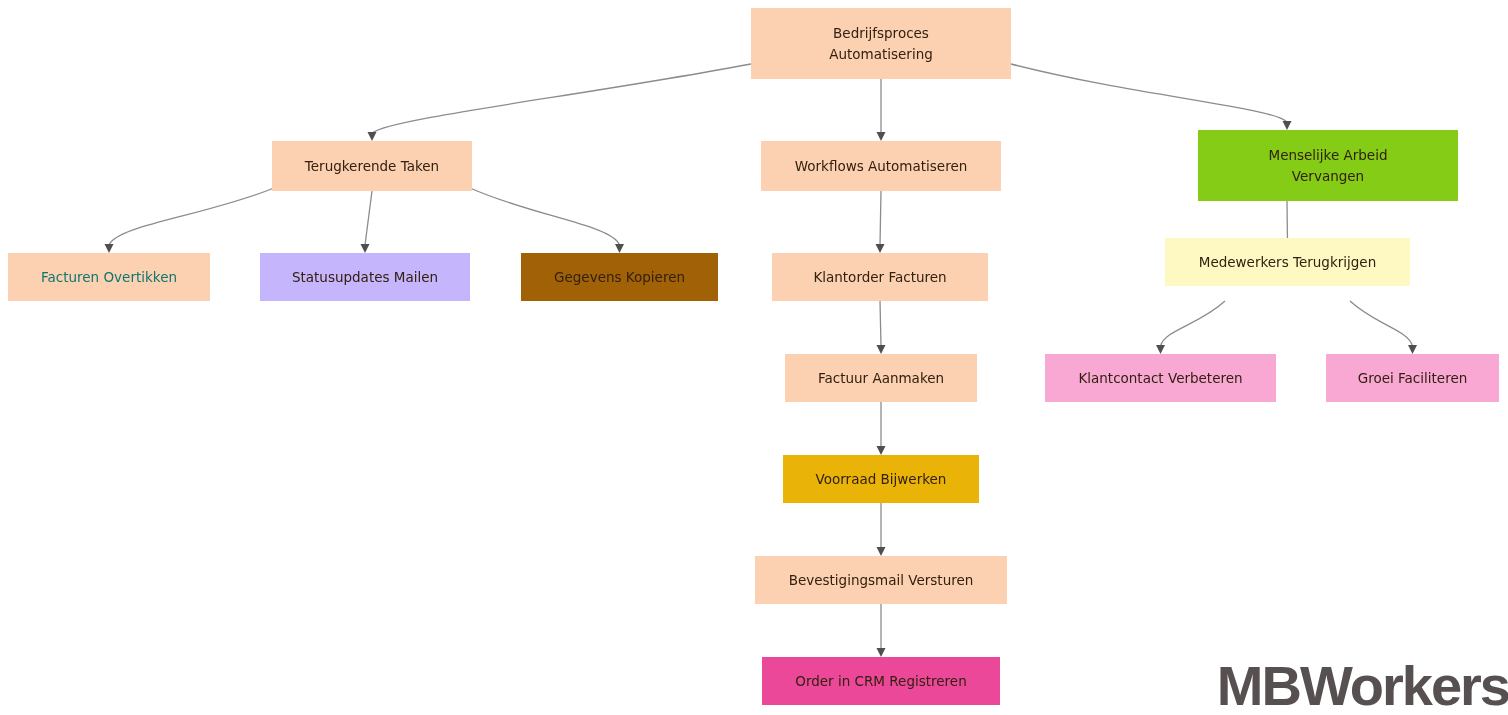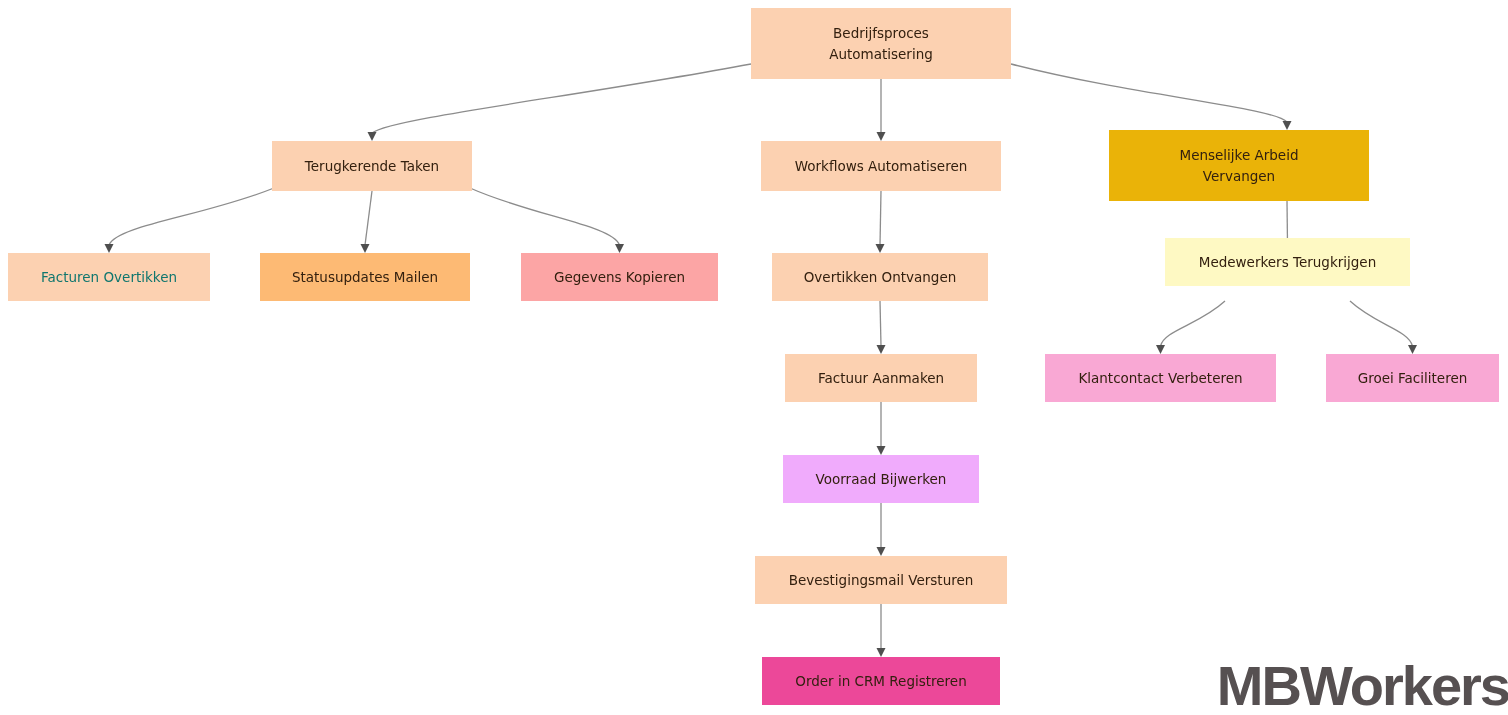--- a/index.html
+++ b/index.html
@@ -81,28 +81,28 @@
       <path d="M 1225 301 C 1199 325, 1164.5 330, 1160.5 346" fill="none" stroke="#8c8c8c" stroke-width="1.3"></path>
       <path d="M 1156 345 L 1165 345 L 1160.5 354 Z" fill="#4f4f4f"></path>
       <path d="M 1350 301 C 1376 325, 1408.5 330, 1412.5 346" fill="none" stroke="#8c8c8c" stroke-width="1.3"></path>
       <path d="M 1408 345 L 1417 345 L 1412.5 354 Z" fill="#4f4f4f"></path>
     </svg>
   <div id="node-layer">
       <div class="flow-node" style="left: 751px; top: 8px; width: 260px; height: 71px; background: rgb(252, 209, 177); color: rgb(51, 32, 15);">Bedrijfsproces
 Automatisering</div>
       <div class="flow-node" style="left: 272px; top: 141px; width: 200px; height: 50px; background: rgb(252, 209, 177); color: rgb(51, 32, 15);">Terugkerende Taken</div>
       <div class="flow-node" style="left: 761px; top: 141px; width: 240px; height: 50px; background: rgb(252, 209, 177); color: rgb(51, 32, 15);">Workflows Automatiseren</div>
-      <div class="flow-node" style="left: 1109px; top: 130px; width: 260px; height: 71px; background: #eab308; color: rgb(51, 32, 15);">Menselijke Arbeid
+      <div class="flow-node" style="left: 1198px; top: 130px; width: 260px; height: 71px; background: #84cc16; color: rgb(51, 32, 15);">Menselijke Arbeid
 Vervangen</div>
       <div class="flow-node" style="left: 8px; top: 253px; width: 202px; height: 48px; background: rgb(252, 209, 177); color: #0f766e;">Facturen Overtikken</div>
-      <div class="flow-node" style="left: 260px; top: 253px; width: 210px; height: 48px; background: #fdba74; color: rgb(51, 32, 15);">Statusupdates Mailen</div>
-      <div class="flow-node" style="left: 521px; top: 253px; width: 197px; height: 48px; background: #fca5a5; color: rgb(51, 32, 15);">Gegevens Kopieren</div>
-      <div class="flow-node" style="left: 772px; top: 253px; width: 216px; height: 48px; background: rgb(252, 209, 177); color: rgb(51, 32, 15);">Overtikken Ontvangen</div>
+      <div class="flow-node" style="left: 260px; top: 253px; width: 210px; height: 48px; background: #c4b5fd; color: rgb(51, 32, 15);">Statusupdates Mailen</div>
+      <div class="flow-node" style="left: 521px; top: 253px; width: 197px; height: 48px; background: #a16207; color: rgb(51, 32, 15);">Gegevens Kopieren</div>
+      <div class="flow-node" style="left: 772px; top: 253px; width: 216px; height: 48px; background: rgb(252, 209, 177); color: rgb(51, 32, 15);">Klantorder Facturen</div>
       <div class="flow-node" style="left: 785px; top: 354px; width: 192px; height: 48px; background: rgb(252, 209, 177); color: rgb(51, 32, 15);">Factuur Aanmaken</div>
-      <div class="flow-node" style="left: 783px; top: 455px; width: 196px; height: 48px; background: #f0abfc; color: rgb(51, 32, 15);">Voorraad Bijwerken</div>
+      <div class="flow-node" style="left: 783px; top: 455px; width: 196px; height: 48px; background: #eab308; color: rgb(51, 32, 15);">Voorraad Bijwerken</div>
       <div class="flow-node" style="left: 755px; top: 556px; width: 252px; height: 48px; background: rgb(252, 209, 177); color: rgb(51, 32, 15);">Bevestigingsmail Versturen</div>
       <div class="flow-node" style="left: 762px; top: 657px; width: 238px; height: 48px; background: #ec4899; color: rgb(51, 32, 15);">Order in CRM Registreren</div>
       <div class="flow-node" style="left: 1165px; top: 238px; width: 245px; height: 48px; background: #fef9c3; color: rgb(51, 32, 15);">Medewerkers Terugkrijgen</div>
       <div class="flow-node" style="left: 1045px; top: 354px; width: 231px; height: 48px; background: #f9a8d4; color: rgb(51, 32, 15);">Klantcontact Verbeteren</div>
       <div class="flow-node" style="left: 1326px; top: 354px; width: 173px; height: 48px; background: #f9a8d4; color: rgb(51, 32, 15);">Groei Faciliteren</div>
     </div>
   <div class="logo" style="color: rgb(86, 80, 81);">
     <span>MBWorkers</span>
       <span class="logo-dot" style="background: rgb(238, 123, 49);"></span>
   </div>

